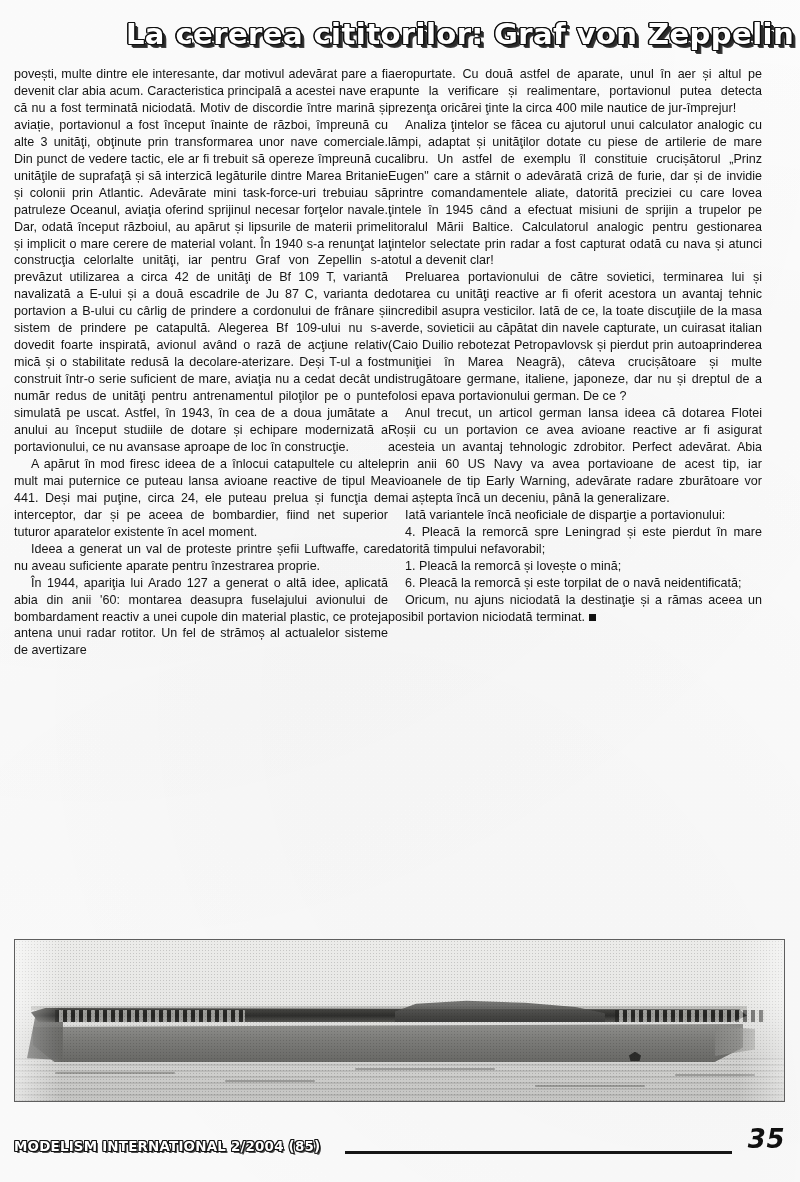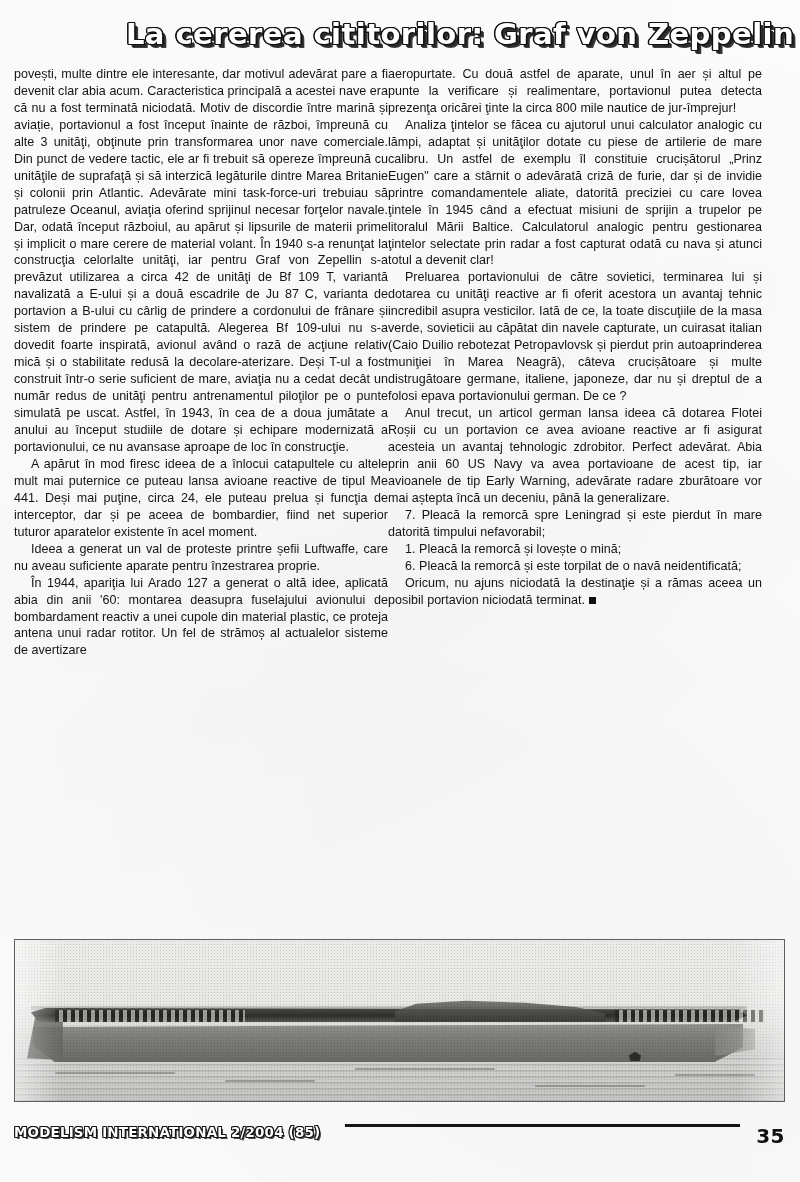--- a/index.html
+++ b/index.html
@@ -245,21 +245,21 @@
   }
 
   
   .footer {
     position: absolute;
     left: 14px;
     top: 1124px;
     width: 771px;
     height: 30px;
     display: flex;
-    align-items: flex-start;
+    align-items: flex-end;
     gap: 10px;
   }
   .footer-title {
     font-family: "DejaVu Sans", sans-serif;
     font-weight: bold;
     font-size: 14px;
     letter-spacing: 0.2px;
     color: #ffffff;
     white-space: nowrap;
     transform: scaleX(0.96);
@@ -272,23 +272,24 @@
   }
   .footer-rule {
     flex: 1;
     height: 3px;
     background: #161616;
     margin: 0 6px 0 2px;
   }
   .page-number {
     font-family: "DejaVu Sans", sans-serif;
     font-weight: bold;
-    font-size: 20px;
+    font-size: 26px;
     color: #101010;
     letter-spacing: 0.5px;
+    font-style: italic;
   }
 </style>
 </head>
 <body>
 
 <div class="page">
 
   <div class="title-band">
     <h1 class="title">La cererea cititorilor: Graf von Zeppelin</h1>
   </div>
@@ -296,25 +297,26 @@
   <div class="columns">
 
     <div class="col">
       <p class="noindent">povești, multe dintre ele interesante, dar motivul adevărat pare a fi devenit clar abia acum. Caracteristica principală a acestei nave era că nu a fost terminată niciodată. Motiv de discordie între marină și aviație, portavionul a fost început înainte de război, împreună cu alte 3 unităţi, obţinute prin transformarea unor nave comerciale. Din punct de vedere tactic, ele ar fi trebuit să opereze împreună cu unităţile de suprafaţă și să interzică legăturile dintre Marea Britanie și colonii prin Atlantic. Adevărate mini task-force-uri trebuiau să patruleze Oceanul, aviaţia oferind sprijinul necesar forţelor navale. Dar, odată început războiul, au apărut și lipsurile de materii prime și implicit o mare cerere de material volant. În 1940 s-a renunţat la construcţia celorlalte unităţi, iar pentru Graf von Zepellin s-a prevăzut utilizarea a circa 42 de unităţi de Bf 109 T, variantă navalizată a E-ului și a două escadrile de Ju 87 C, varianta de portavion a B-ului cu cârlig de prindere a cordonului de frânare și sistem de prindere pe catapultă. Alegerea Bf 109-ului nu s-a dovedit foarte inspirată, avionul având o rază de acţiune relativ mică și o stabilitate redusă la decolare-aterizare. Deși T-ul a fost construit într-o serie suficient de mare, aviaţia nu a cedat decât un număr redus de unităţi pentru antrenamentul piloţilor pe o punte simulată pe uscat. Astfel, în 1943, în cea de a doua jumătate a anului au început studiile de dotare și echipare modernizată a portavionului, ce nu avansase aproape de loc în construcţie.</p>
       <p class="indent">A apărut în mod firesc ideea de a înlocui catapultele cu altele mult mai puternice ce puteau lansa avioane reactive de tipul Me 441. Deși mai puţine, circa 24, ele puteau prelua și funcţia de interceptor, dar și pe aceea de bombardier, fiind net superior tuturor aparatelor existente în acel moment.</p>
       <p class="indent">Ideea a generat un val de proteste printre șefii Luftwaffe, care nu aveau suficiente aparate pentru înzestrarea proprie.</p>
       <p class="indent">În 1944, apariţia lui Arado 127 a generat o altă idee, aplicată abia din anii '60: montarea deasupra fuselajului avionului de bombardament reactiv a unei cupole din material plastic, ce proteja antena unui radar rotitor. Un fel de strămoș al actualelor sisteme de avertizare</p>
     </div>
 
     <div class="col">
-      <p class="noindent">aeropurtate. Cu două astfel de aparate, unul în aer și altul pe punte la verificare și realimentare, portavionul putea detecta prezenţa oricărei ţinte la circa 800 mile nautice de jur-împrejur!</p>
+      <p class="noindent">aeropurtate. Cu două astfel de aparate, unul în aer și altul pe punte la verificare și realimentare, portavionul putea detecta prezenţa oricărei ţinte la circa 400 mile nautice de jur-împrejur!</p>
       <p class="indent">Analiza ţintelor se făcea cu ajutorul unui calculator analogic cu lămpi, adaptat și unităţilor dotate cu piese de artilerie de mare calibru. Un astfel de exemplu îl constituie crucișătorul „Prinz Eugen" care a stârnit o adevărată criză de furie, dar și de invidie printre comandamentele aliate, datorită preciziei cu care lovea ţintele în 1945 când a efectuat misiuni de sprijin a trupelor pe litoralul Mării Baltice. Calculatorul analogic pentru gestionarea ţintelor selectate prin radar a fost capturat odată cu nava și atunci totul a devenit clar!</p>
       <p class="indent">Preluarea portavionului de către sovietici, terminarea lui și dotarea cu unităţi reactive ar fi oferit acestora un avantaj tehnic incredibil asupra vesticilor. Iată de ce, la toate discuţiile de la masa verde, sovieticii au căpătat din navele capturate, un cuirasat italian (Caio Duilio rebotezat Petropavlovsk și pierdut prin autoaprinderea muniţiei în Marea Neagră), câteva crucișătoare și multe distrugătoare germane, italiene, japoneze, dar nu și dreptul de a folosi epava portavionului german. De ce ?</p>
       <p class="indent">Anul trecut, un articol german lansa ideea că dotarea Flotei Roșii cu un portavion ce avea avioane reactive ar fi asigurat acesteia un avantaj tehnologic zdrobitor. Perfect adevărat. Abia prin anii 60 US Navy va avea portavioane de acest tip, iar avioanele de tip Early Warning, adevărate radare zburătoare vor mai aștepta încă un deceniu, până la generalizare.</p>
-      <p class="indent">7. Pleacă la remorcă spre Leningrad și este pierdut în mare datorită timpului nefavorabil;</p>
+      <p class="indent">Iată variantele încă neoficiale de disparţie a portavionului:</p>
+      <p class="indent">4. Pleacă la remorcă spre Leningrad și este pierdut în mare datorită timpului nefavorabil;</p>
       <p class="indent">1. Pleacă la remorcă și lovește o mină;</p>
       <p class="indent">6. Pleacă la remorcă și este torpilat de o navă neidentificată;</p>
       <p class="indent"><span>Oricum, nu ajuns niciodată la destinaţie și a rămas aceea un posibil portavion niciodată terminat.</span><span class="endmark"></span></p>
     </div>
 
   </div>
 
   <div class="photo-wrap">
     <div class="photo">
       <div class="sea"></div>

